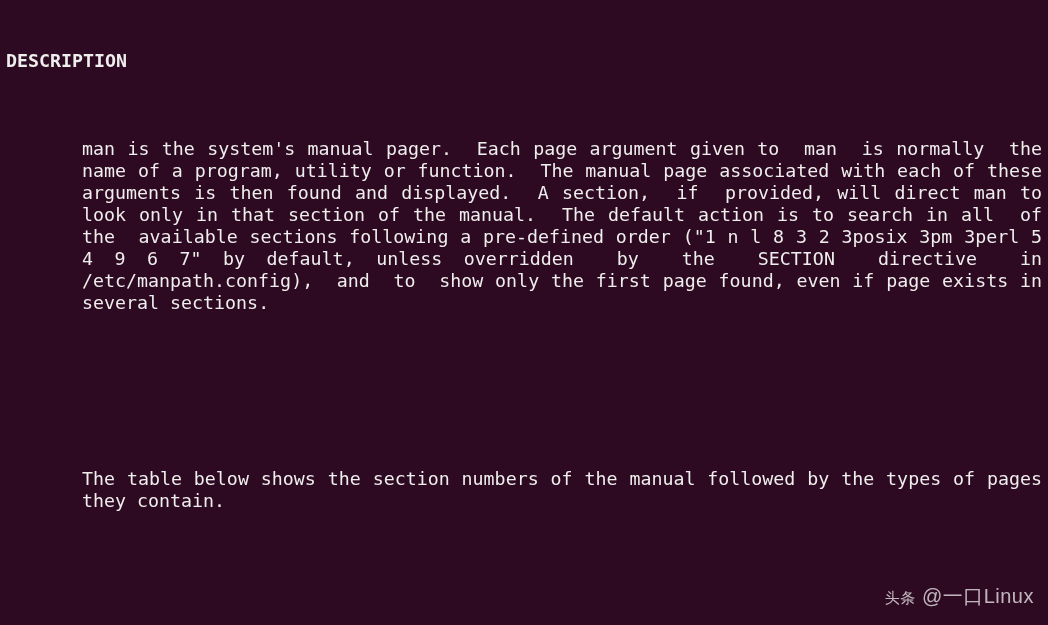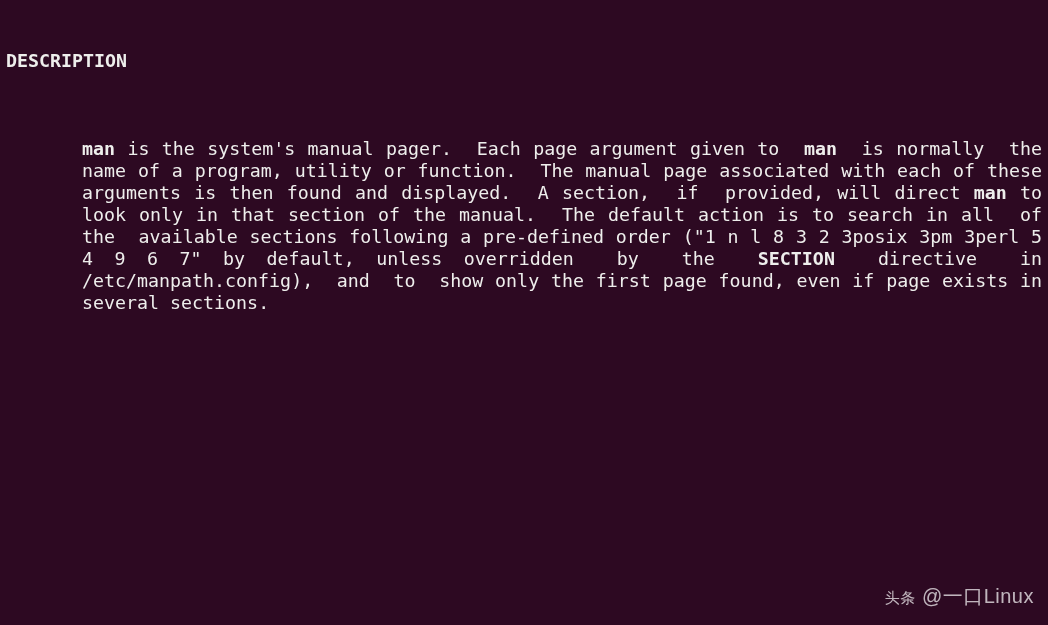--- a/index.html
+++ b/index.html
@@ -11,21 +11,21 @@
     color: #eeeeec;
     font-family: "DejaVu Sans Mono", "Ubuntu Mono", Consolas, monospace;
     font-size: 18.3px;
     line-height: 22px;
     overflow: hidden;
   }
   .page {
     padding: 6px 6px 0 6px;
     white-space: pre-wrap;
   }
-  .b { font-weight: bold; margin-top: 16px; }
+  .b { font-weight: normal; margin-top: 16px; }
   .u { }
   .indent { margin-left: 76px; }
   .heading { font-weight: bold; margin: 0; }
   .para { text-align: justify; text-justify: inter-word; }
   .watermark {
     position: absolute;
     right: 14px;
     bottom: 16px;
     color: rgba(255,255,255,0.7);
     font-family: sans-serif;
@@ -40,20 +40,21 @@
 </head>
 <body>
 
 <div class="page">
   <div class="heading">DESCRIPTION</div>
 
   <div class="indent para"><span class="b">man</span><span> is the system's manual pager.  Each </span><span class="u">page</span><span> argument given to  </span><span class="b">man</span><span>  is normally  the  name of a program, utility or function.  The </span><span class="u">manual</span><span> </span><span class="u">page</span><span> associated with each of these arguments is then found and displayed.  A </span><span class="u">section</span><span>,  if  provided, will direct </span><span class="b">man</span><span> to look only in that </span><span class="u">section</span><span> of the manual.  The default action is to search in all  of  the  available </span><span class="u">sections</span><span> following a pre-defined order ("1 n l 8 3 2 3posix 3pm 3perl 5 4 9 6 7" by default, unless overridden  by  the  </span><span class="b">SECTION</span><span>  directive  in </span><span class="u">/etc/manpath.config</span><span>),  and  to  show only the first </span><span class="u">page</span><span> found, even if </span><span class="u">page</span><span> exists in several </span><span class="u">sections</span><span>.</span></div>
 
   <div class="indent">&nbsp;</div>
 
+  <div class="indent para"><span>The table below shows the </span><span class="u">section</span><span> numbers of the manual followed by the types of pages they contain.</span></div>
 
   <div class="indent">&nbsp;</div>
 
   
   
   
   
   
   
   

